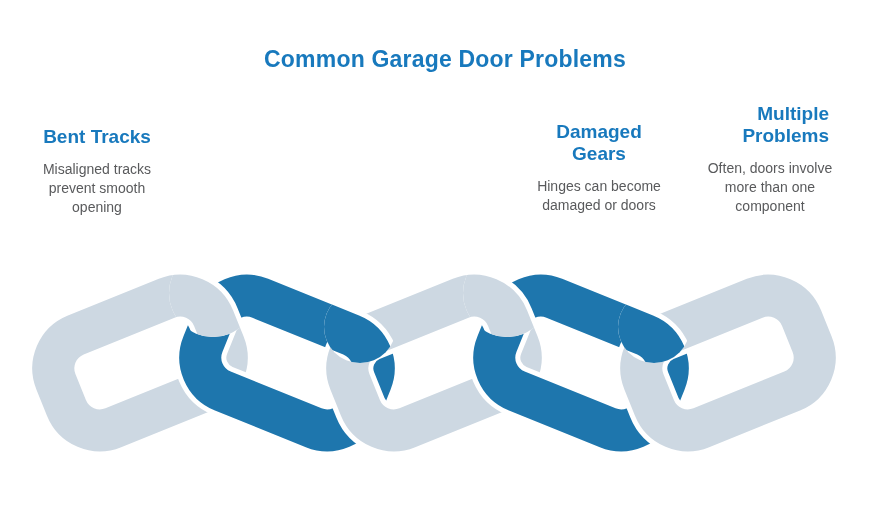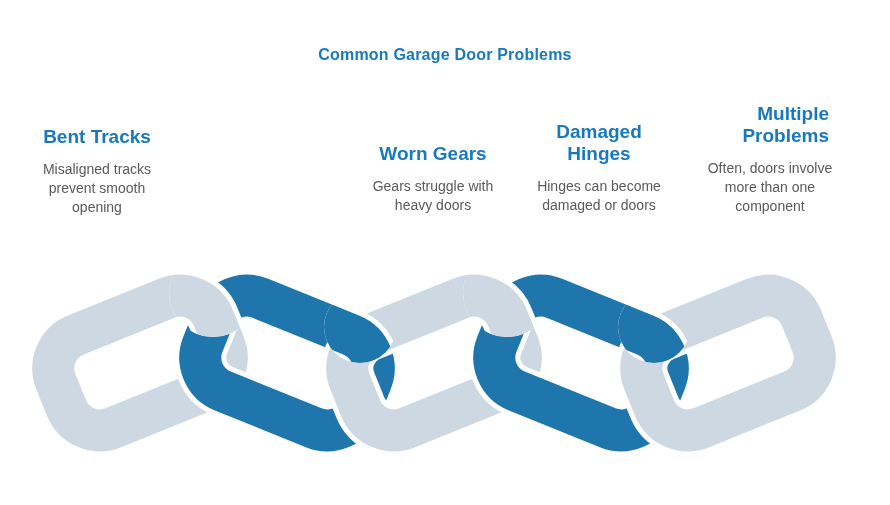--- a/index.html
+++ b/index.html
@@ -2,21 +2,21 @@
 <html style="--accent-text: #1879bd; --body-text: #595a5c; --chain-blue: #1e76ad; --chain-light: #cdd8e2; --chain-outline: #ffffff;"><head>
 <meta charset="utf-8">
 <style>
   html,body{margin:0;padding:0;background:#fff;}
   .stage{
     position:relative;width:890px;height:505px;background:#ffffff;
     font-family:"Liberation Sans",sans-serif;overflow:hidden;
   }
   .title{
     position:absolute;top:46px;left:0;width:100%;text-align:center;
-    font-size:16px;font-weight:bold;color:var(--accent-text,#1879bd);
+    font-size:23px;font-weight:bold;color:var(--accent-text,#1879bd);
     letter-spacing:.2px;
   }
   .col{position:absolute;text-align:center;}
   .col h3{
     margin:0 auto;font-size:19px;line-height:22px;font-weight:bold;
     color:var(--accent-text,#1879bd);
   }
   .col p{
     margin:12px auto 0;font-size:14px;line-height:19px;
     color:var(--body-text,#595a5c);
@@ -48,27 +48,23 @@
   <div class="title">Common Garage Door Problems</div>
 
   <div class="col c1">
     <h3>Bent Tracks</h3>
     <p>Misaligned tracks prevent smooth opening</p>
   </div>
 
   <div class="col c2">
   </div>
 
-  <div class="col c3">
-    <h3>Worn Gears</h3>
-    <p>Gears struggle with heavy doors</p>
-  </div>
 
   <div class="col c4">
-    <h3>Damaged Hinges</h3>
+    <h3>Damaged Gears</h3>
     <p>Hinges can become damaged or doors</p>
   </div>
 
   <div class="col c5">
     <h3>Multiple Problems</h3>
     <p>Often, doors involve more than one component</p>
   </div>
 
   <svg class="chain" viewBox="0 0 890 250" xmlns="http://www.w3.org/2000/svg" aria-hidden="true">
     <defs>

